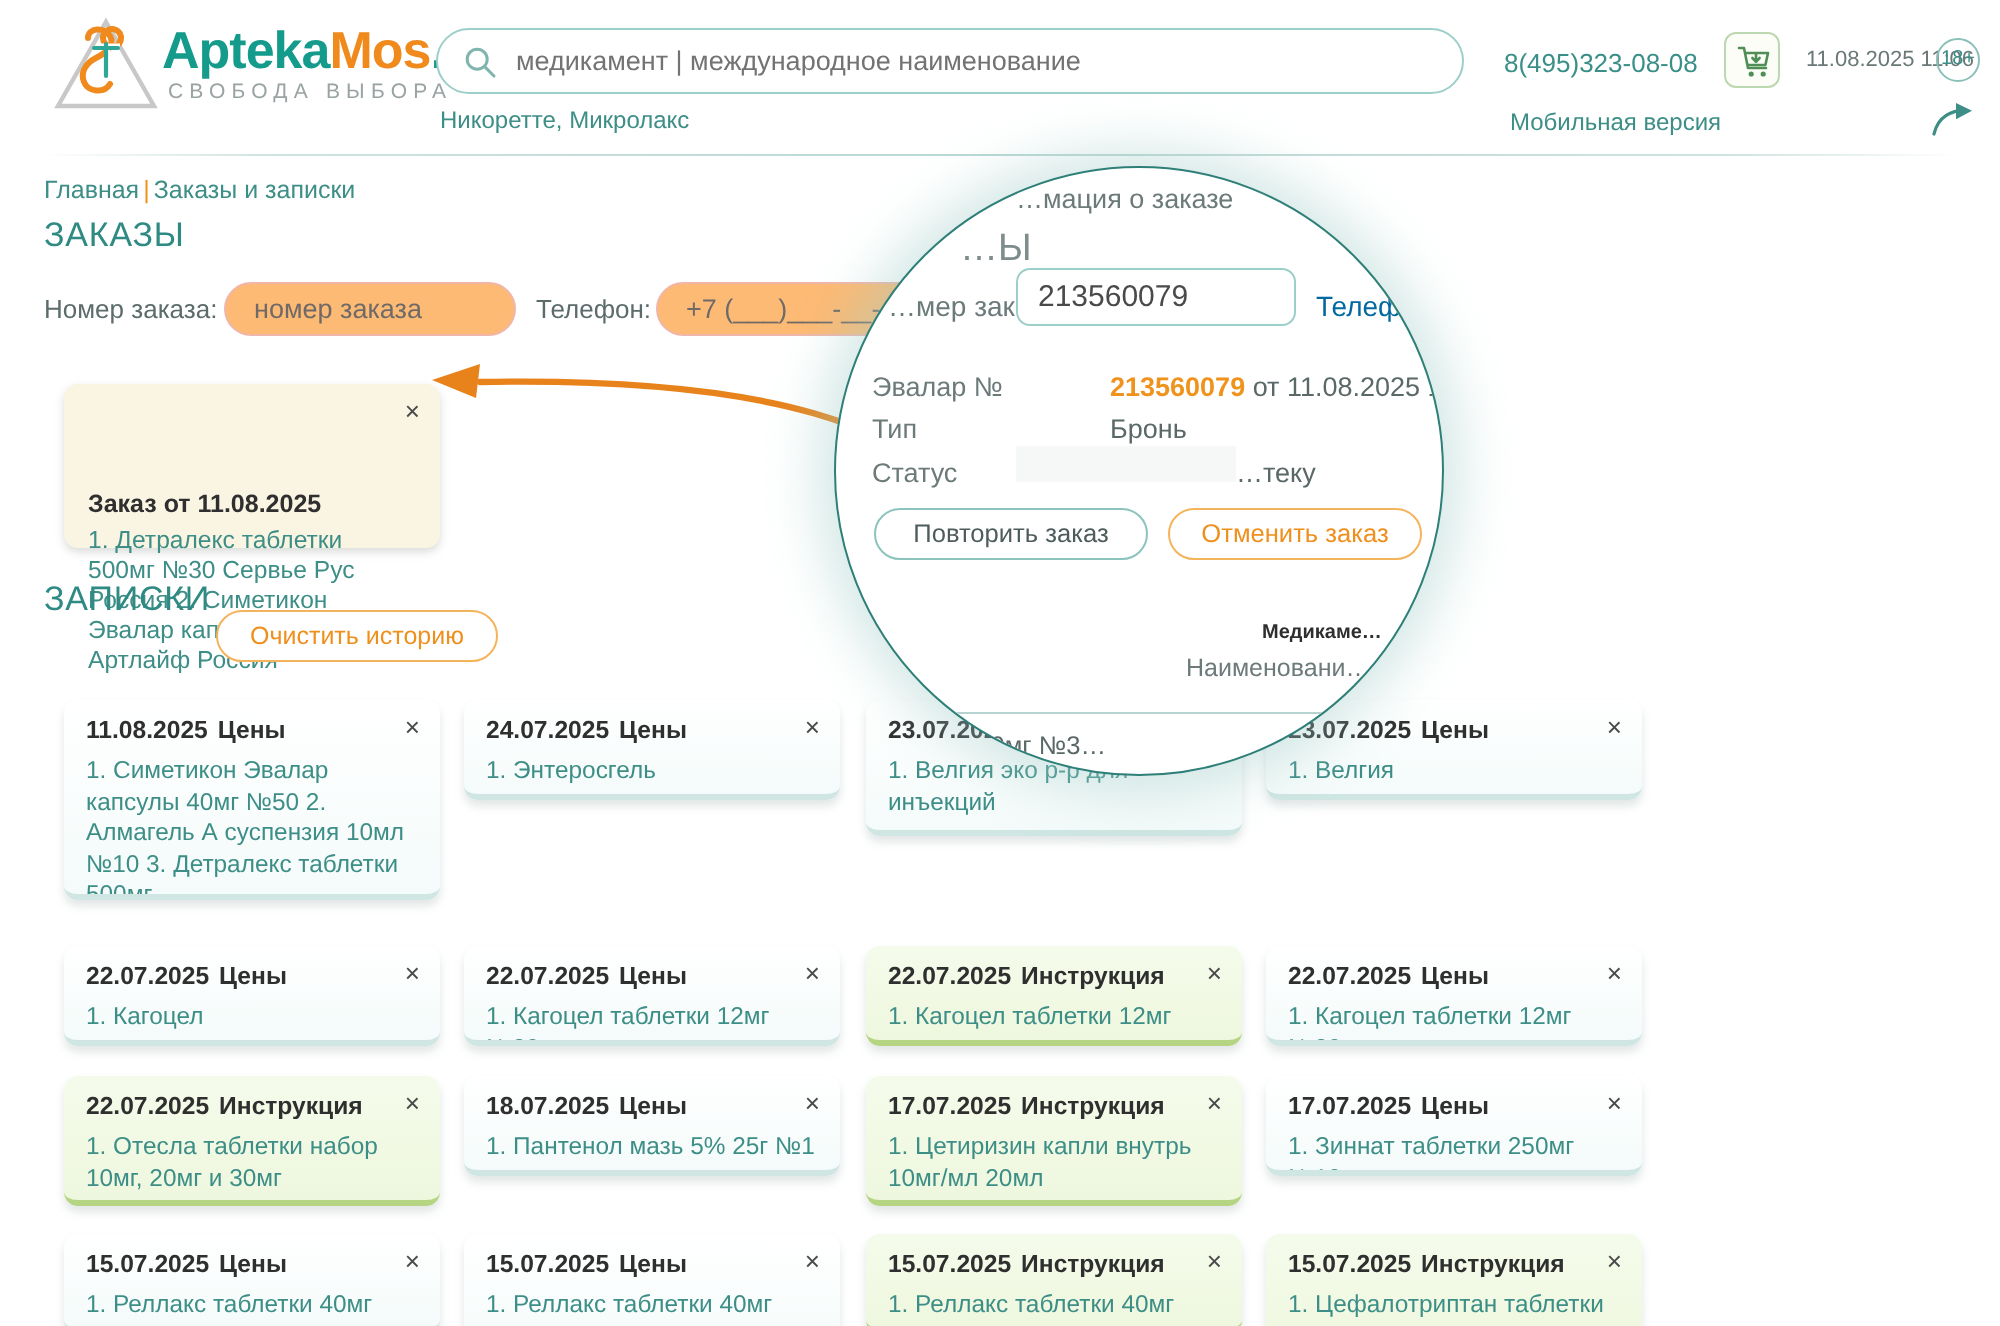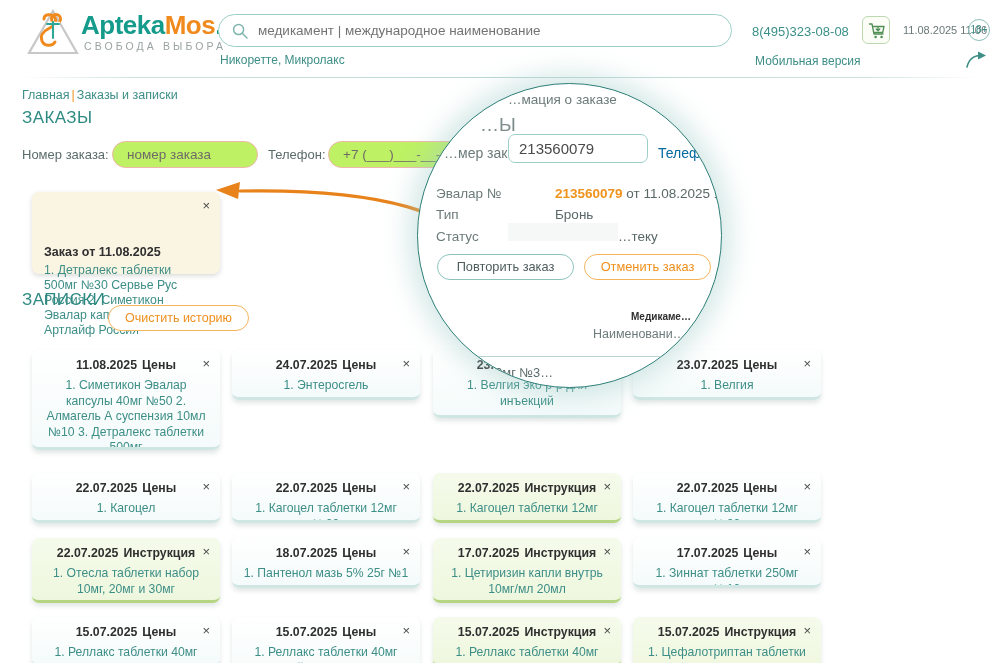--- a/index.html
+++ b/index.html
@@ -124,21 +124,21 @@
   
   .form-label {
     position: absolute; font-size: 13px; color: #5c6b6b; white-space: nowrap;
   }
   #label-order-no { left: 22px; top: 147px; }
   #label-phone    { left: 268px; top: 147px; }
 
   .pink-field {
     position: absolute; height: 27px;
     border: 1.3px solid #f0b6aa; border-radius: 14px;
-    background: #bef264; box-sizing: border-box;
+    background: #fdba74; box-sizing: border-box;
     font-size: 13.5px; color: #6f6a68;
     padding: 0 14px; line-height: 25px; white-space: nowrap;
   }
   #field-order-no { left: 112px; top: 141px; width: 146px; }
   #field-phone    { left: 328px; top: 141px; width: 136px; }
 
   
   .order-card {
     position: absolute; left: 32px; top: 192px;
     width: 188px; height: 82px;
@@ -163,21 +163,20 @@
   .arrow-svg { position: absolute; left: 200px; top: 180px; width: 270px; height: 60px; }
 
   
   .note-card {
     position: absolute;
     border-radius: 7px;
     box-sizing: border-box;
     padding: 8px 11px 9px 11px;
     box-shadow: 0 3px 5px rgba(120,140,135,0.22);
     overflow: hidden;
-    text-align: center;
   }
   .note-card.prices {
     background: linear-gradient(to bottom, #ffffff 0%, #f4fbfa 100%);
     border-bottom: 3px solid #cfe6e3;
   }
   .note-card.instruction {
     background: linear-gradient(to bottom, #f5fbeb 0%, #eef7de 100%);
     border-bottom: 3px solid #b6d582;
   }
   .note-card-head {

